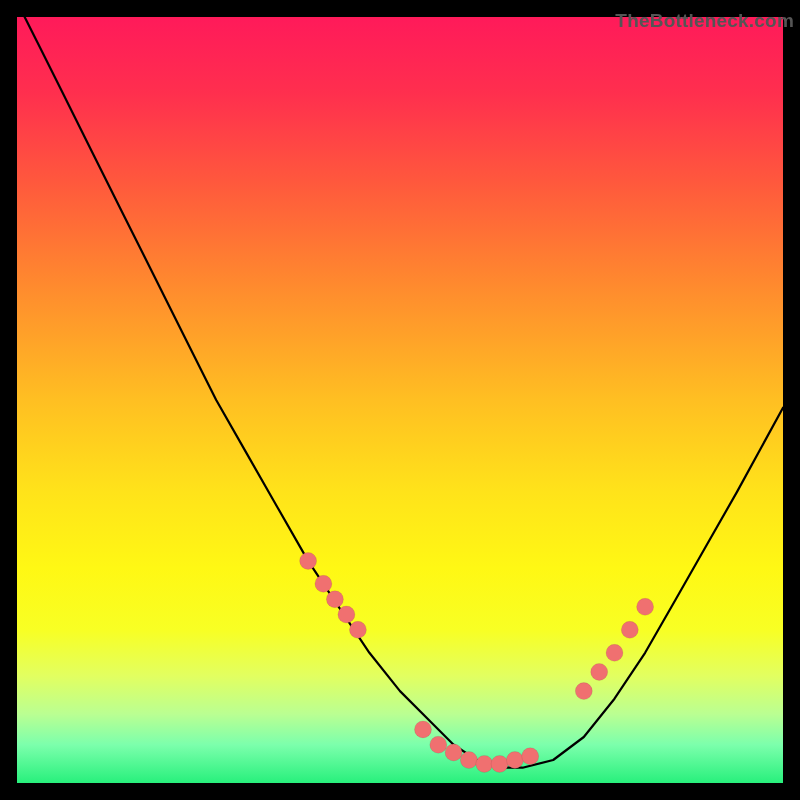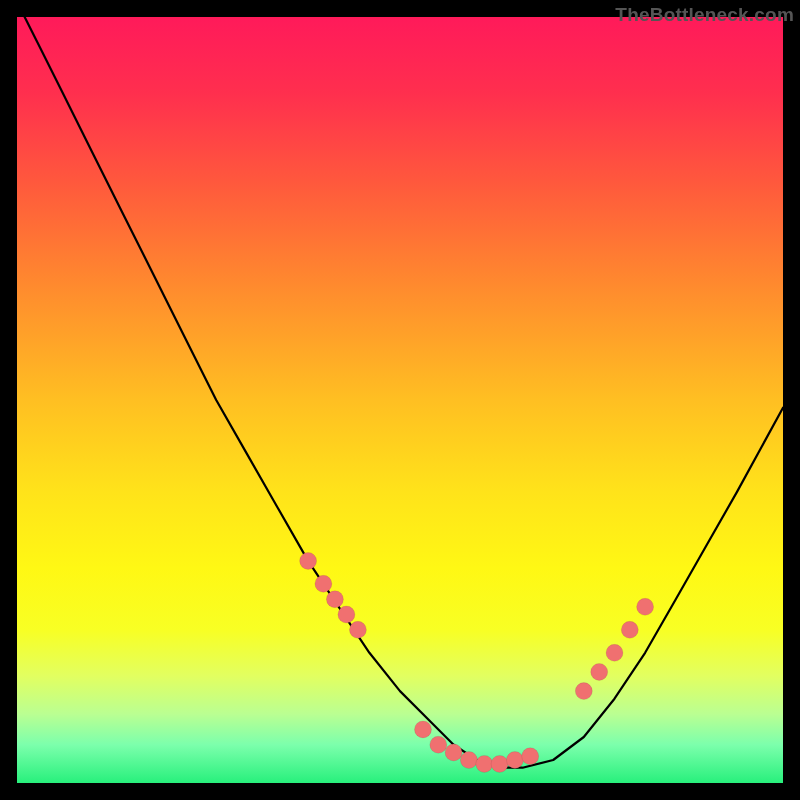--- a/index.html
+++ b/index.html
@@ -33,21 +33,21 @@
       #fff814 72%,
       #f8ff24 80%,
       #e2ff60 86%,
       #baff92 91%,
       #7cffac 95%,
       #28f07c 100%
     );
   }
   .watermark {
     position: absolute;
-    top: 4px;
+    top: 10px;
     right: 6px;
     font-family: Arial, Helvetica, sans-serif;
     font-size: 19px;
     font-weight: bold;
     color: #555;
     letter-spacing: 0.2px;
     user-select: none;
   }
   svg.overlay {
     position: absolute;

